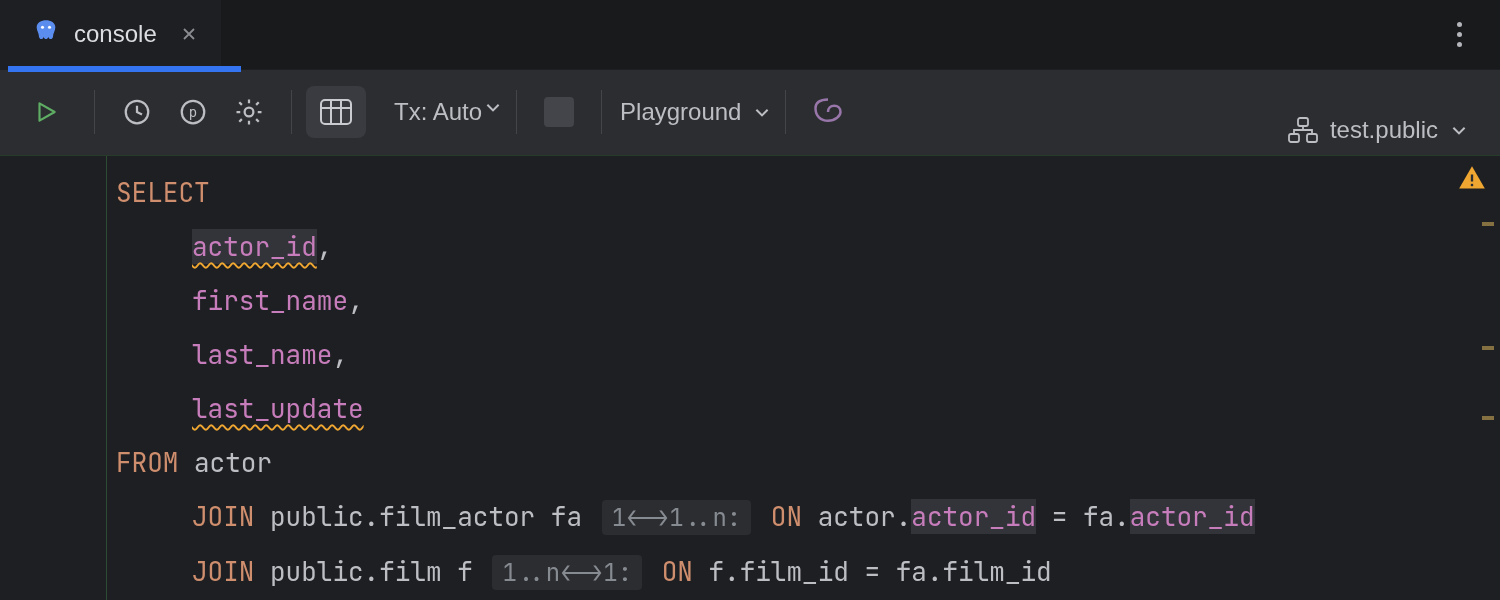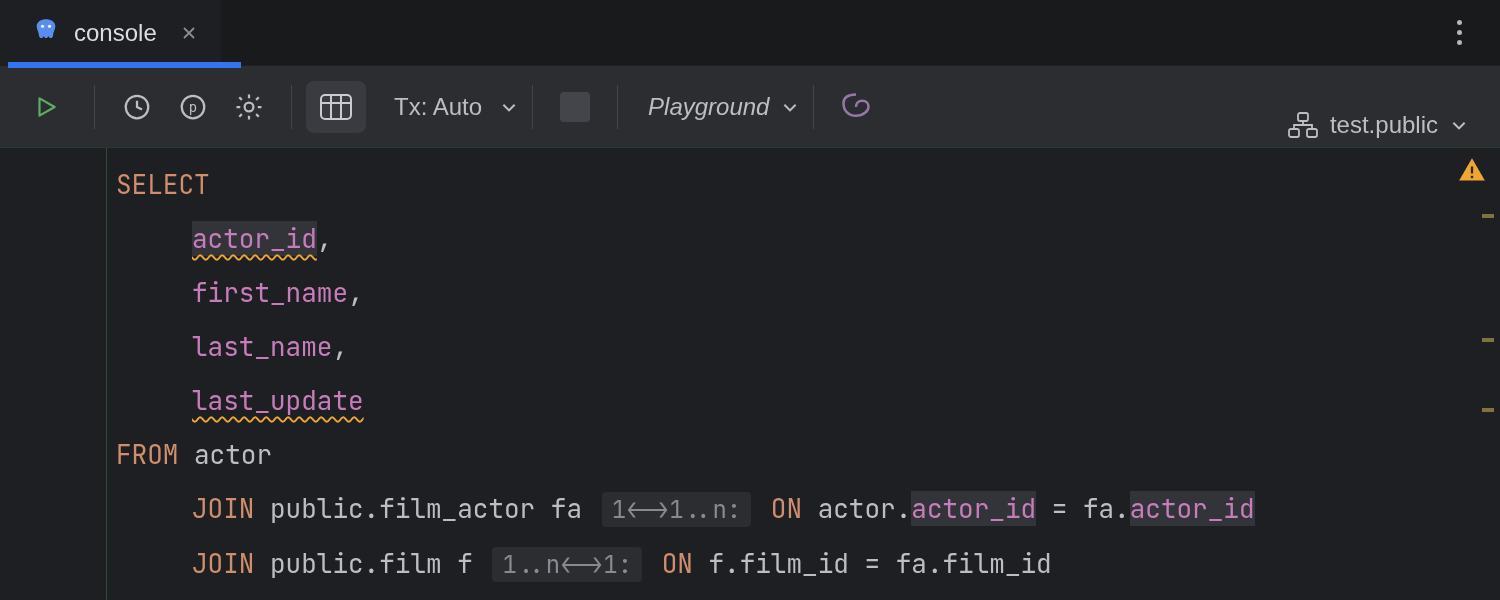--- a/index.html
+++ b/index.html
@@ -15,33 +15,33 @@
   .tabbar-right { margin-left: auto; display:flex; align-items:center; padding-right:30px; }
   .kebab { display:flex; flex-direction:column; gap:5px; cursor:pointer; padding:8px;}
   .kebab span { width:5px; height:5px; background:#b4b6bb; border-radius:50%; }
 
   
   .toolbar { height: 90px; display: flex; align-items: center; background: #2b2d30; border-top: 1px solid #1e1f22; padding: 0 18px; gap: 0; }
   .tbtn { width: 56px; height: 56px; display:flex; align-items:center; justify-content:center; color:#bcbec4; cursor:pointer; border-radius:6px; }
   .run { color:#5fad65; margin-right: 6px;}
   .sep { width:1px; height:44px; background:#43454a; margin:0 14px; }
   .grid-btn { background:#393b40; border-radius:8px; width:60px; height:52px; }
-  .tx-group { display:flex; align-items:center; gap:18px; margin-left:28px; cursor:pointer; color:#bcbec4; font-size:24px;}
+  .tx-group { display:flex; align-items:flex-start; gap:2px; margin-left:28px; cursor:pointer; color:#bcbec4; font-size:24px;}
   .chev { width:18px; height:18px; }
   .stopbox { width:30px; height:30px; background:#43454a; border-radius:4px; }
   .dd { display:flex; align-items:center; gap:12px; font-size:24px; color:#bcbec4; cursor:pointer; }
   .spiral { color:#9876aa; }
   .spacer { flex:1; }
   .schema { display:flex; align-items:center; gap:12px; font-size:24px; color:#bcbec4; cursor:pointer; margin-right:14px;margin-top:36px;}
 
   
   .editor-wrap { flex:1; display:flex; background:#1e1f22; position:relative; border-top:1px solid #3d7a3f50;}
   .gutter { width:108px; background:#1e1f22; border-right: 1px solid transparent; position:relative;}
   .gutter::after{ content:""; position:absolute; right:0; top:0; bottom:0; width:1px; background:#3d7a3f80;}
-  .code { flex:1; padding: 10px 0 8px 8px; font-family: "JetBrains Mono","Menlo","Consolas",monospace; font-size: 26px; line-height: 54px; white-space: pre; color:#bcbec4; position:relative;}
+  .code { flex:1; padding: 10px 0 0 8px; font-family: "JetBrains Mono","Menlo","Consolas",monospace; font-size: 26px; line-height: 54px; white-space: pre; color:#bcbec4; position:relative;}
   .kw { color:#cf8e6d; }
   .col { color:#c77dbb; }
   .col.warn { text-decoration: underline wavy #f0a732 2px; text-underline-offset: 6px;}
   .id { color:#bcbec4; }
   .hint { background:#2b2d30; color:#868a91; padding:2px 10px; border-radius:4px; font-size:24px; margin:0 4px;}
   .punct { color:#bcbec4; }
   .hl-col { background:#32343a; }
 
   .warn-icon { position:absolute; top:8px; right:14px; width:28px; height:28px; }
   .marks { position:absolute; right:6px; top:40px; bottom:0; width:6px; }
@@ -112,21 +112,21 @@
     <span>Tx: Auto</span>
     <svg class="chev" viewBox="0 0 16 16">
         <path fill="none" stroke="#bcbec4" stroke-width="1.8" d="M3 6l5 5 5-5"></path>
       </svg>
   </div>
   <div class="sep"></div>
   <div class="tbtn">
      <div class="stopbox"></div>
   </div>
   <div class="sep"></div>
-  <div class="dd" style="margin-left:16px;font-style:italic;">
+  <div class="dd" style="margin-left:4px;">
     <span>Playground</span>
     <svg class="chev" viewBox="0 0 16 16">
         <path fill="none" stroke="#bcbec4" stroke-width="1.8" d="M3 6l5 5 5-5"></path>
       </svg>
   </div>
   <div class="sep"></div>
   <div class="tbtn spiral">
     <svg width="30" height="30" viewBox="0 0 24 24">
         <path fill="none" stroke="#9876aa" stroke-width="2" d="M12 12c0-3 2-5 5-5s5 2 5 5-4 7-10 7S2 15 2 9s5-7 10-7"></path>
       </svg>

